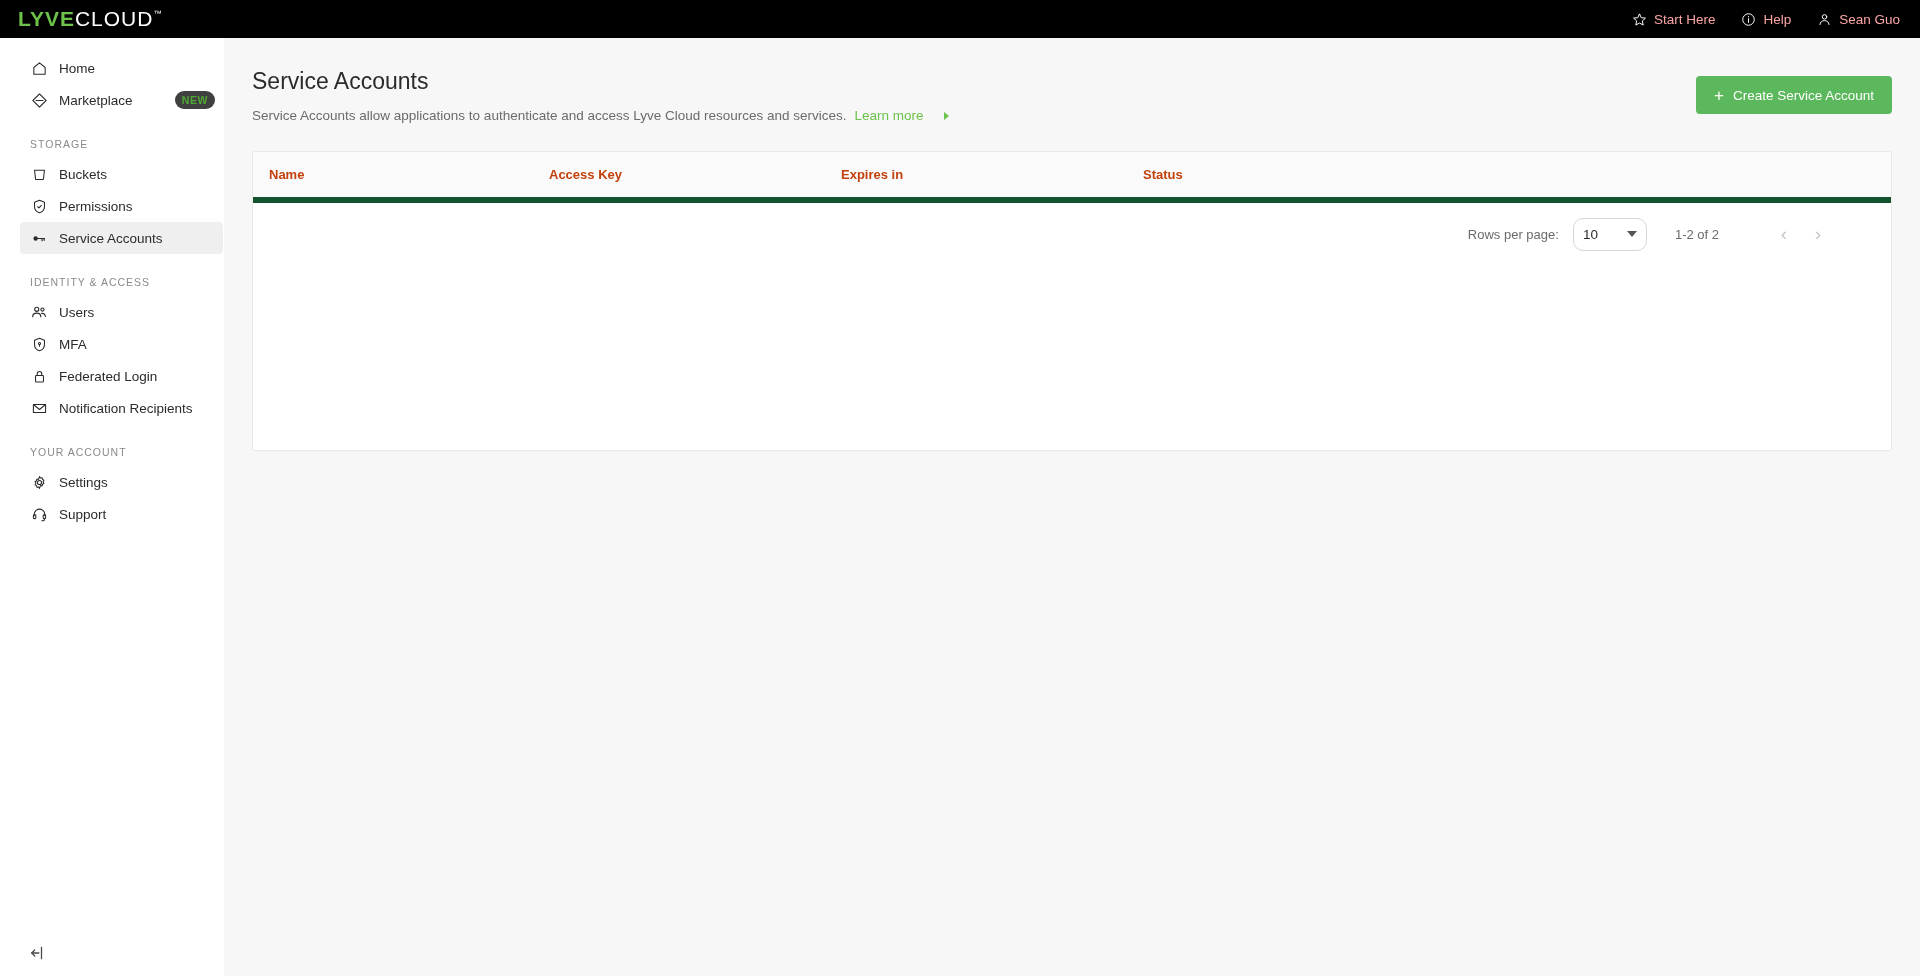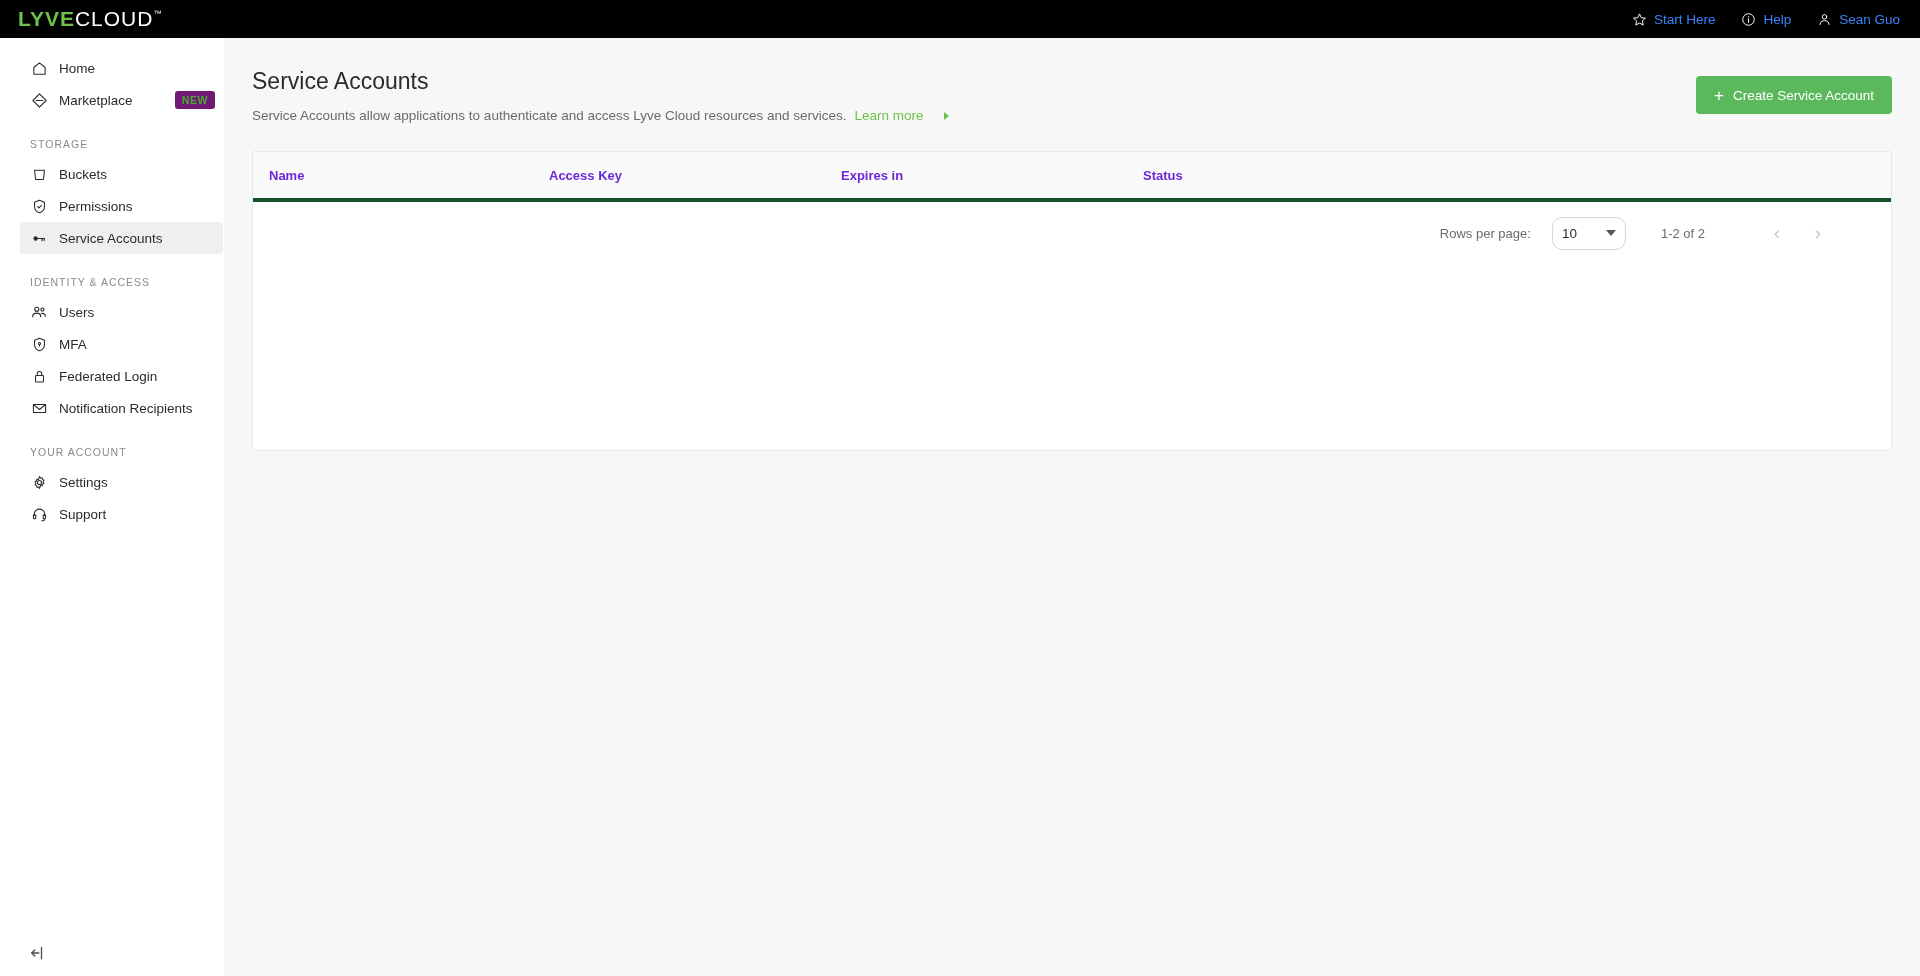--- a/index.html
+++ b/index.html
@@ -28,21 +28,21 @@
   }
   .logo-cloud {
     font-size: 21px; font-weight: 300; color: #ffffff;
     letter-spacing: 1px;
   }
   .logo-tm { font-size: 8px; color: #ffffff; margin-top: 2px; }
 
   .topnav { margin-left: auto; display: flex; align-items: center; gap: 26px; margin-right: 20px; }
   .topnav-item {
     display: flex; align-items: center; gap: 7px;
-    color: #3b82f6; font-size: 13.5px; cursor: pointer;
+    color: #fca5a5; font-size: 13.5px; cursor: pointer;
   }
   .topnav-item svg { display: block; }
 
   
   .sidebar {
     position: absolute; top: 38px; left: 0;
     width: 224px; height: 938px;
     background: #ffffff;
     border-right: 1px solid #e4e4e4;
     padding-top: 14px;
@@ -58,24 +58,24 @@
   }
   .nav-item.active { background: #efefef; }
   .nav-icon {
     width: 18px; height: 18px;
     display: flex; align-items: center; justify-content: center;
     margin-right: 11px; flex: 0 0 18px;
   }
   .nav-label { white-space: nowrap; }
   .badge-new {
     margin-left: auto; margin-right: 8px;
-    background: #701a75; color: #4fa832;
+    background: #404040; color: #4fa832;
     font-size: 10.5px; font-weight: bold;
     letter-spacing: 0.6px;
-    padding: 3px 7px; border-radius: 3px;
+    padding: 3px 7px; border-radius: 9px;
   }
   .nav-section {
     font-size: 10.5px; color: #8a8a8a;
     letter-spacing: 1px;
     padding-left: 20px;
     margin-top: 22px; margin-bottom: 8px;
   }
   .collapse-btn {
     position: absolute; bottom: 12px; left: 16px;
     width: 22px; height: 22px;
@@ -124,24 +124,24 @@
     background: #ffffff;
     border: 1px solid #e8e8e8;
     border-radius: 3px;
     width: 1640px; height: 300px;
     overflow: hidden;
   }
   table { width: 100%; border-collapse: collapse; table-layout: fixed; }
   thead th {
     background: #fafafa;
     text-align: left;
-    font-size: 13px; font-weight: bold; color: #6d28d9;
+    font-size: 13px; font-weight: bold; color: #c2410c;
     height: 48px;
     padding: 0 0 0 16px;
-    border-bottom: 4px solid #14532d;
+    border-bottom: 6px solid #14532d;
   }
   .col-name   { width: 280px; }
   .col-key    { width: 292px; }
   .col-exp    { width: 302px; }
   .col-status { width: 500px; }
   .col-act    { width: 266px; }
 
   tbody td {
     height: 47px;
     font-size: 13.5px; color: #2b2b2b;
@@ -151,21 +151,21 @@
   .status-cell { display: flex; align-items: center; gap: 9px; height: 47px; }
   .dot { width: 7px; height: 7px; border-radius: 50%; background: #5cb85c; }
   .dots-btn {
     display: flex; justify-content: flex-end;
     padding-right: 28px; cursor: pointer;
     letter-spacing: 2px; color: #4a4a4a; font-size: 17px; line-height: 1;
   }
 
   .pager {
     display: flex; align-items: center; justify-content: flex-end;
-    gap: 7px; height: 62px; padding-right: 60px;
+    gap: 0; height: 62px; padding-right: 60px;
     font-size: 13px; color: #6b6b6b;
   }
   .rows-label { margin-right: 14px; }
   .select-box {
     width: 74px; height: 33px;
     border: 1px solid #d6d6d6; border-radius: 10px;
     display: flex; align-items: center;
     padding: 0 9px;
     font-size: 13.5px; color: #2b2b2b;
     cursor: pointer; background: #fff;

